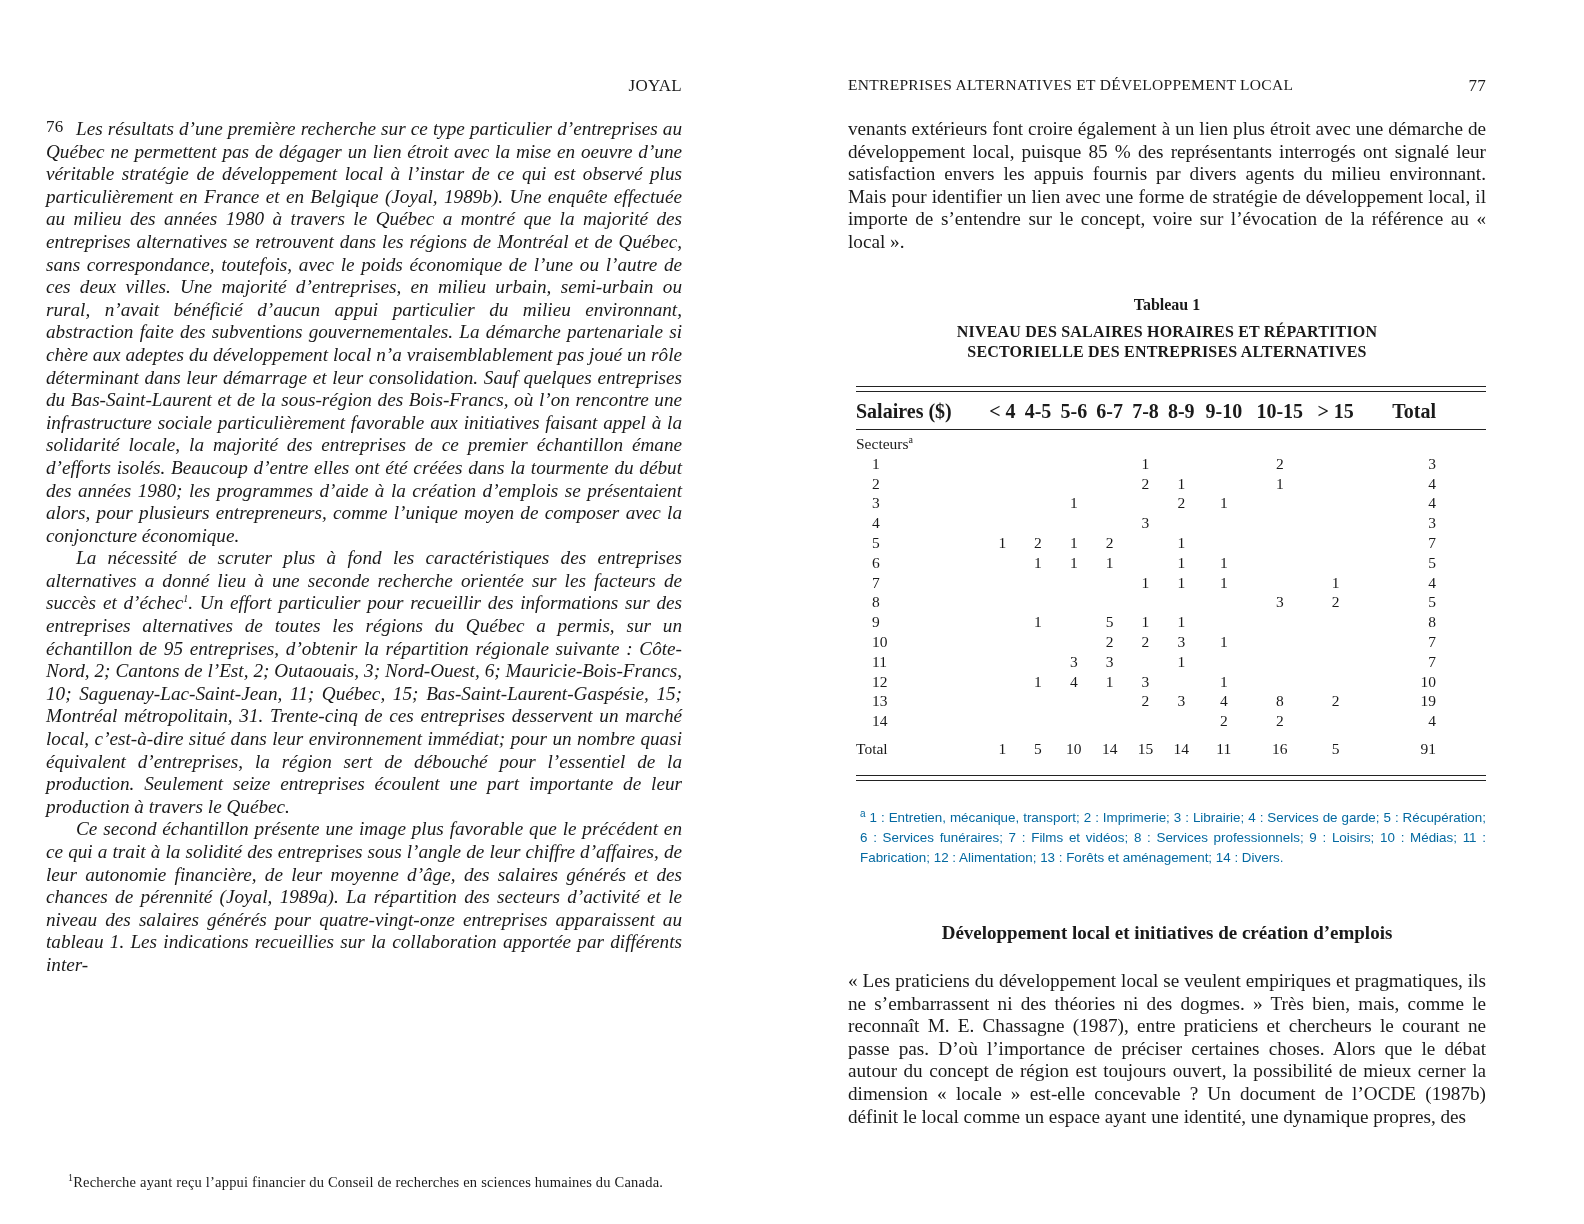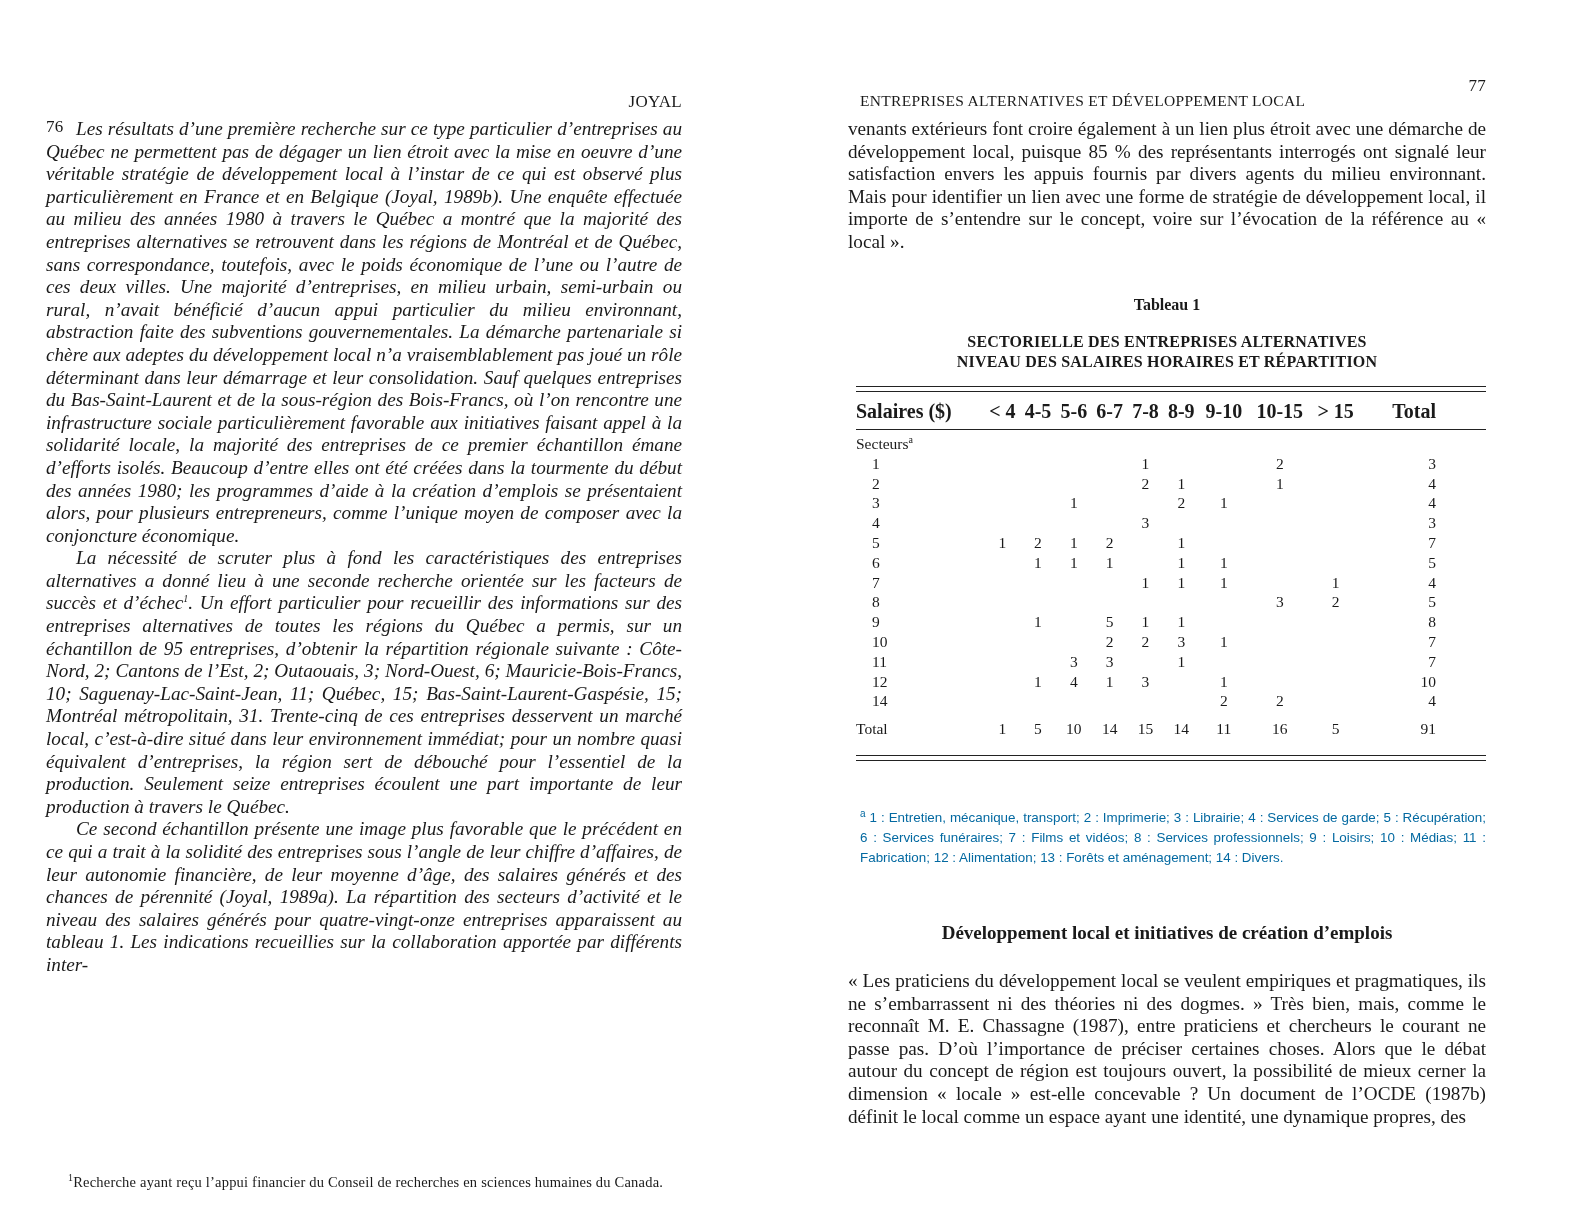--- a/index.html
+++ b/index.html
@@ -3,36 +3,36 @@
 <meta charset="utf-8">
 <style>
   html, body { margin: 0; padding: 0; background: #ffffff; }
   body { width: 1584px; height: 1224px; position: relative; overflow: hidden;
          font-family: "Liberation Serif", "DejaVu Serif", serif; color: #1a1a1a; }
   .page { position: absolute; top: 0; }
   .page-left { left: 46px; width: 636px; }
   .page-right { left: 848px; width: 638px; }
   .running-head { position: absolute; top: 76px; width: 100%; font-size: 17px; letter-spacing: 0.3px; }
   .running-head .num { position: absolute; top: 0; }
-  .running-head .title { position: absolute; top: 16px; margin-left: 12px; }
+  .running-head .title { position: absolute; top: 0; }
   .page-left .running-head .num { left: 0; margin-top: 41px; }
   .page-left .running-head .title { right: 0; }
   .page-right .running-head .num { right: 0; font-family: Liberation Serif, serif; }
   .page-right .running-head .title { left: 0; font-size: 15.5px; }
   .body-text { position: absolute; left: 0; width: 100%; font-size: 19.2px; line-height: 22.6px;
                text-align: justify; hyphens: manual; }
   .body-text p { margin: 0; text-indent: 30px; }
   .body-text p.noindent { text-indent: 0; }
   .left-text { top: 118px; font-style: italic; }
   .right-text { top: 118px; }
   .footnote-left { position: absolute; top: 1173px; left: 0; width: 100%; font-size: 14.5px; line-height: 18px;
                    text-align: justify; text-indent: 22px; letter-spacing: 0.2px; }
   sup { font-size: 10px; vertical-align: super; line-height: 0; }
   .table-caption { position: absolute; top: 296px; left: 0; width: 100%; text-align: center; }
-  .table-label { font-weight: bold; font-size: 16px; margin-bottom: 18px; }
+  .table-label { font-weight: bold; font-size: 16px; margin-bottom: 8px; }
   .table-title { font-weight: bold; font-size: 16px; line-height: 20px; letter-spacing: 0.2px; }
   .data-table-wrap { position: absolute; top: 386px; left: 8px; width: 630px; }
   .rule-top1 { border-top: 1.6px solid #222; height: 0; }
   .rule-top2 { border-top: 1.2px solid #222; height: 0; margin-top: 4px; }
   table { width: 100%; border-collapse: collapse; font-size: 15.5px; }
   th { font-weight: bold; font-size: 20px; padding: 8px 0 6px; text-align: center; border-bottom: 1.2px solid #222; }
   th.first, td.first { text-align: left; }
   th.total, td.total { text-align: right; padding-right: 50px; }
   td { text-align: center; padding: 0; height: 19.8px; line-height: 19.8px; }
   td.first.sector { padding-left: 16px; }
@@ -65,22 +65,22 @@
   <div class="running-head">
     <span class="title">ENTREPRISES ALTERNATIVES ET DÉVELOPPEMENT LOCAL</span>
     <span class="num">77</span>
   </div>
   <div class="body-text right-text">
     <p class="noindent">venants extérieurs font croire également à un lien plus étroit avec une démarche de développement local, puisque 85 % des représentants interrogés ont signalé leur satisfaction envers les appuis fournis par divers agents du milieu environnant. Mais pour identifier un lien avec une forme de stratégie de développement local, il importe de s’entendre sur le concept, voire sur l’évocation de la référence au « local ».</p>
   </div>
 
   <div class="table-caption">
     <div class="table-label">Tableau 1</div>
+    <div class="table-title">NIVEAU DES SALAIRES HORAIRES ET RÉPARTITION</div>
     <div class="table-title">SECTORIELLE DES ENTREPRISES ALTERNATIVES</div>
-    <div class="table-title">NIVEAU DES SALAIRES HORAIRES ET RÉPARTITION</div>
   </div>
 
   <div class="data-table-wrap">
     <div class="rule-top1"></div>
     <div class="rule-top2"></div>
     <table>
       <thead>
         <tr id="header-row">
           <th class="first">Salaires ($)</th>
         <th>&lt; 4</th>
@@ -249,20 +249,33 @@
             <td>4</td>
             <td>1</td>
             <td>3</td>
             <td></td>
             <td>1</td>
             <td></td>
             <td></td>
             <td class="total">10</td>
           </tr>
           <tr>
+            <td class="first sector">13</td>
+            <td></td>
+            <td></td>
+            <td></td>
+            <td></td>
+            <td>2</td>
+            <td>3</td>
+            <td>4</td>
+            <td>8</td>
+            <td>2</td>
+            <td class="total">19</td>
+          </tr>
+          <tr>
             <td class="first sector">14</td>
             <td></td>
             <td></td>
             <td></td>
             <td></td>
             <td></td>
             <td></td>
             <td>2</td>
             <td>2</td>
             <td></td>

